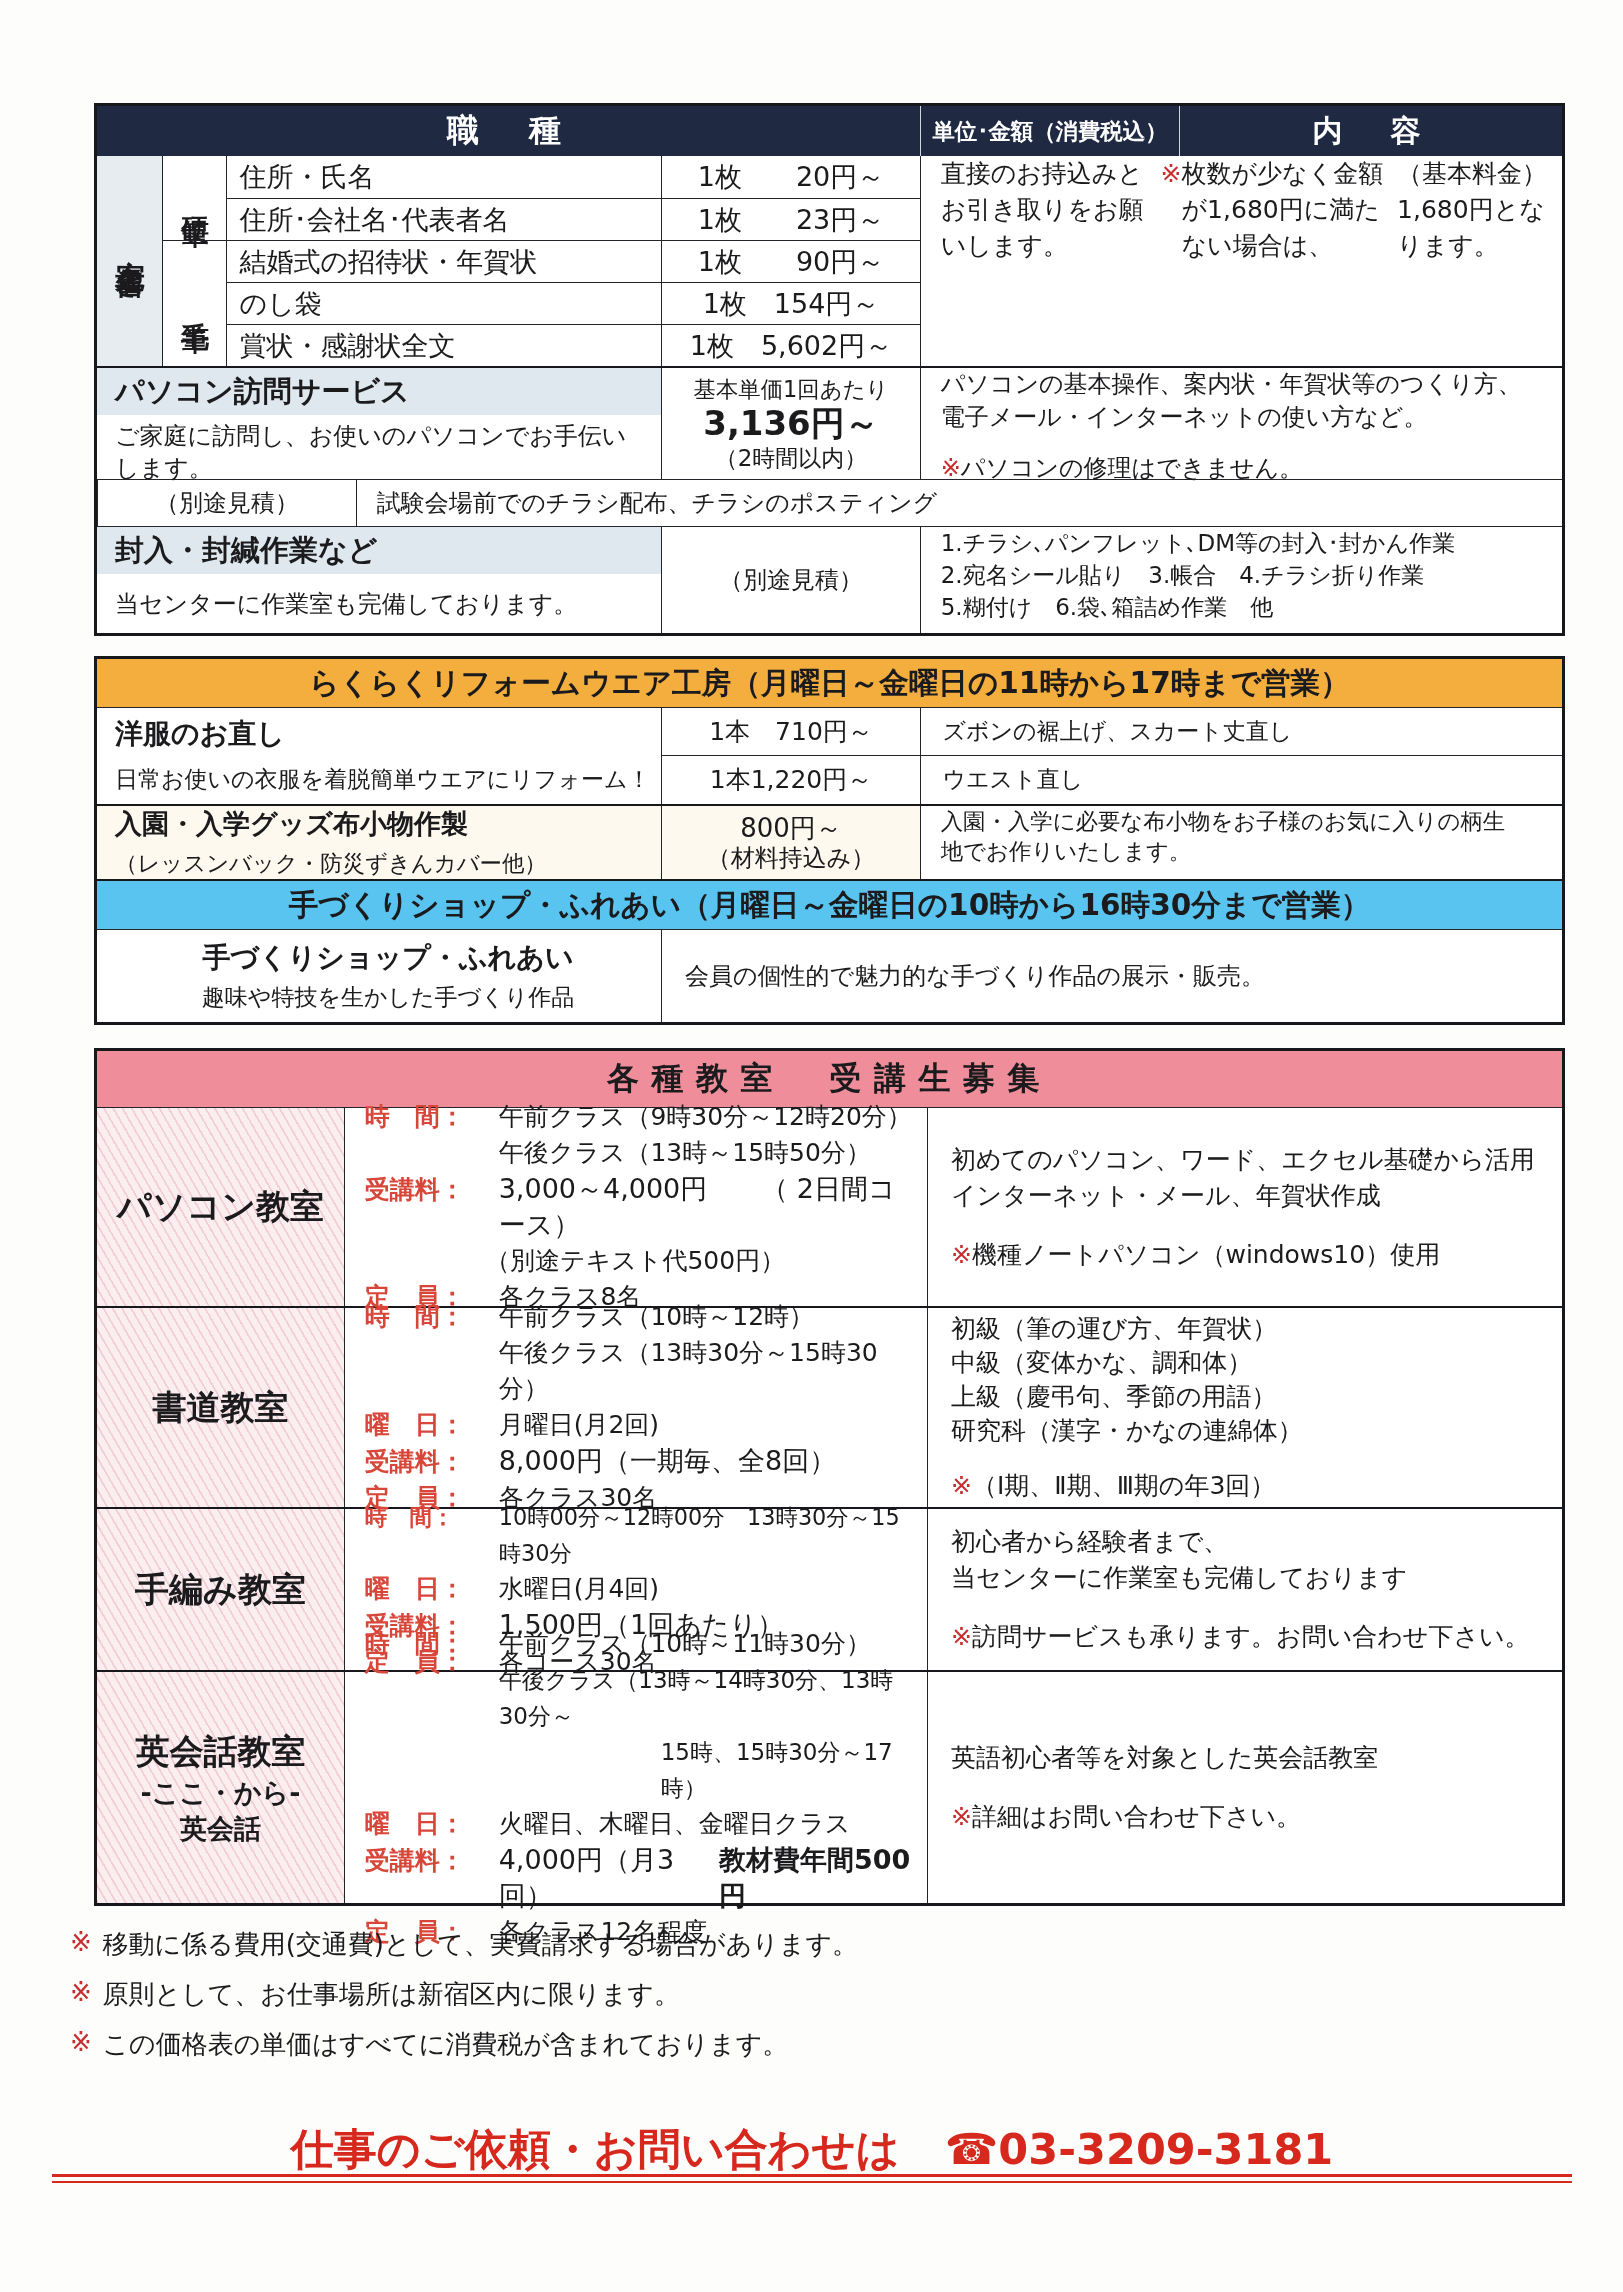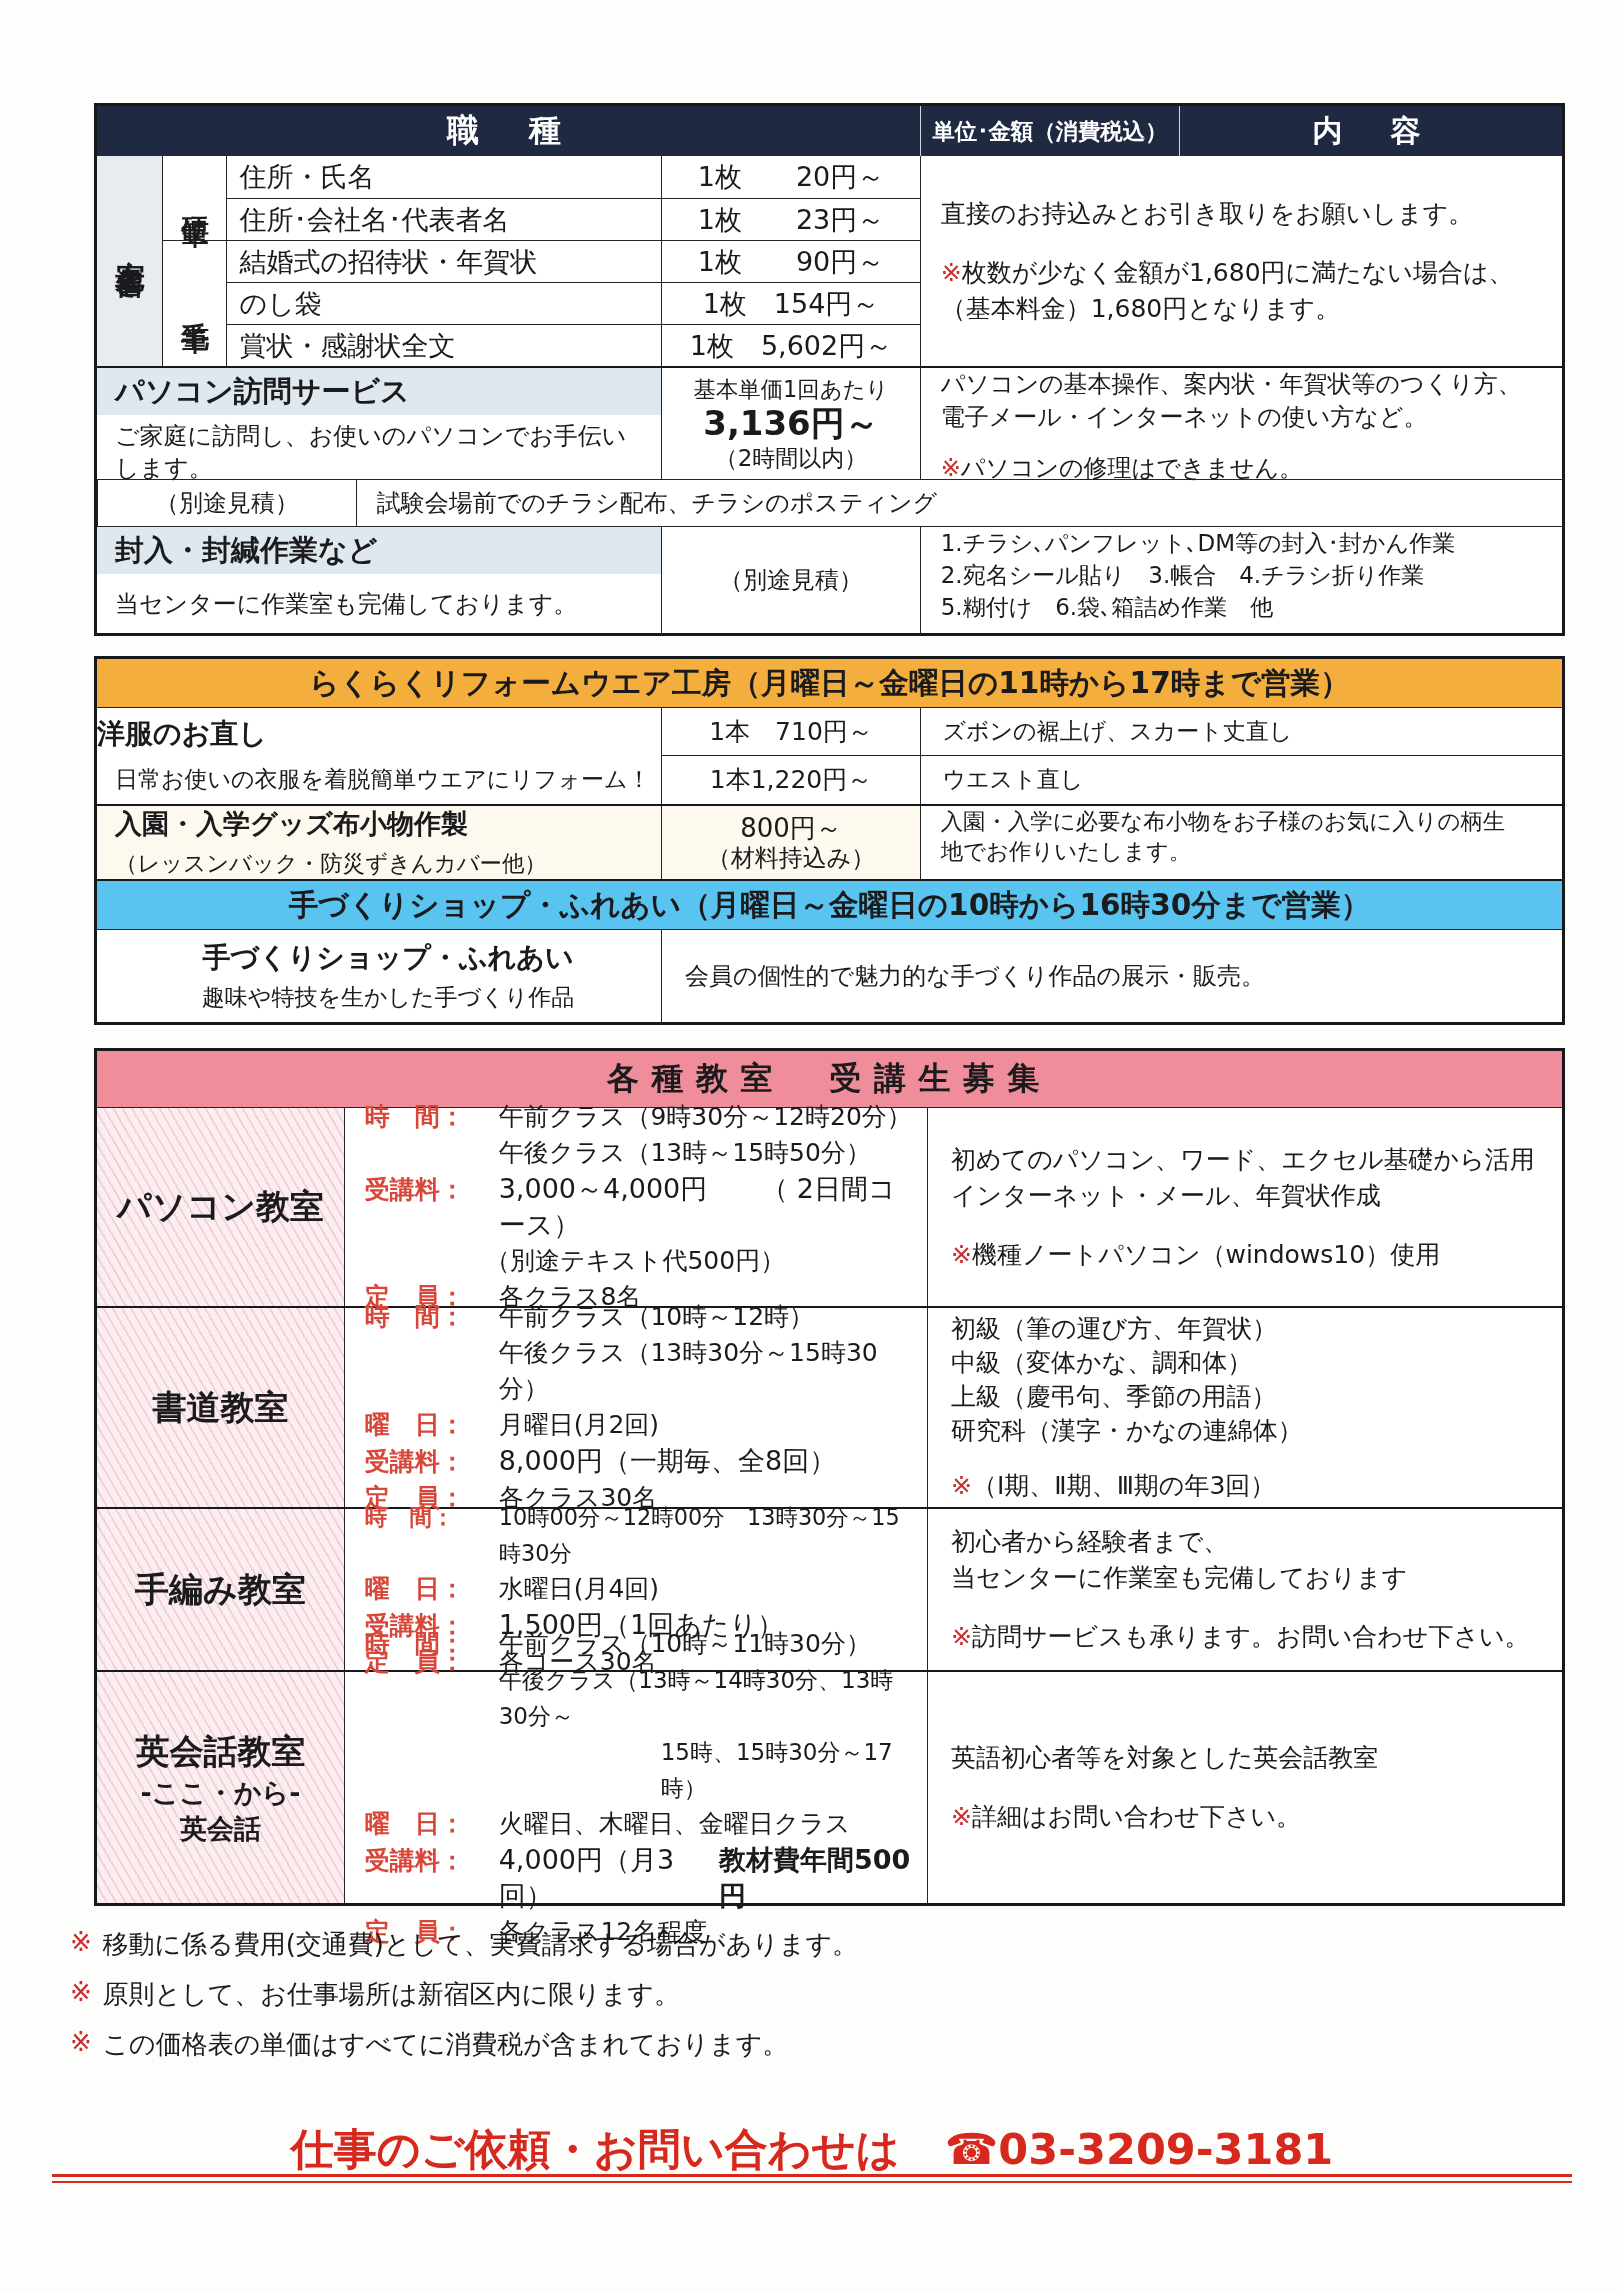--- a/index.html
+++ b/index.html
@@ -18,21 +18,21 @@
   .h-shokushu{width:823px;font-size:32px;letter-spacing:9px;}
   .h-tanka{width:259px;font-size:22.4px;border-left:1.8px solid #cfd6de;}
   .h-naiyo{flex:1;font-size:30px;letter-spacing:9px;border-left:1.8px solid #cfd6de;}
   .t1-addr{display:grid;grid-template-columns:65px 64px 435px 259px 1fr;grid-template-rows:repeat(5,42px);}
   .g-cell{box-sizing:border-box;display:flex;align-items:center;justify-content:center;}
   .v-text{writing-mode:vertical-rl;text-orientation:upright;font-weight:bold;letter-spacing:3.6px;}
   .atena-cell{background:#e6ecf0;font-size:29.6px;}
   .pen-cell{font-size:28px;}
   .name-cell{justify-content:flex-start;padding-left:12.5px;font-size:27px;}
   .price-cell{font-size:27px;}
-  .content-cell{flex-direction:column;align-items:flex-start;justify-content:center;padding-left:19.7px;font-size:25px;line-height:36px;}
+  .content-cell{flex-direction:row;align-items:flex-start;justify-content:center;padding-left:19.7px;font-size:25px;line-height:36px;}
   .band{background:#dfe8ee;font-weight:bold;font-size:29px;display:flex;align-items:center;padding-left:18px;box-sizing:border-box;}
   .desc{font-size:24px;line-height:32px;padding:5.4px 12.5px 0 18px;}
   .kome{color:#c92e2e;}
   .note-line{display:flex;align-items:flex-start;}
   
   .banner{display:flex;align-items:center;justify-content:center;font-weight:bold;box-sizing:border-box;}
   .banner-orange{height:48px;background:#f3ae3e;font-size:29.6px;}
   .banner-blue{height:50px;background:#58c4ef;font-size:29.6px;border-top:2.7px solid #17181c;}
   .banner-pink{height:56px;background:#ef8e9a;font-size:32px;letter-spacing:12.5px;}
   
@@ -143,21 +143,21 @@
         <div>5.糊付け　6.袋､箱詰め作業　他</div>
       </div>
     </div>
   </div>
 
   <div class="sec" style="top:656px;">
     <div class="banner banner-orange">らくらくリフォームウエア工房（月曜日～金曜日の11時から17時まで営業）</div>
 
     <div class="row bt" style="height:97px;">
       <div style="width:564px;box-sizing:border-box;display:flex;flex-direction:column;justify-content:space-between;padding:7.2px 0 9px 0;">
-        <div style="font-size:28px;font-weight:bold;">洋服のお直し</div>
+        <div style="font-size:28px;font-weight:bold;padding-left:18px;">洋服のお直し</div>
         <div style="font-size:23px;padding-left:18px;">日常お使いの衣服を着脱簡単ウエアにリフォーム！</div>
       </div>
       <div style="flex:1;display:flex;flex-direction:column;">
         <div class="row" style="height:47px;">
           <div class="cell bl center" style="width:259px;font-size:25px;">1本　710円～</div>
           <div class="cell bl" style="flex:1;padding-left:21.5px;font-size:23px;">ズボンの裾上げ、スカート丈直し</div>
         </div>
         <div class="row bt" style="height:50px;">
           <div class="cell bl center" style="width:259px;font-size:25px;">1本1,220円～</div>
           <div class="cell bl" style="flex:1;padding-left:21.5px;font-size:23px;">ウエスト直し</div>

